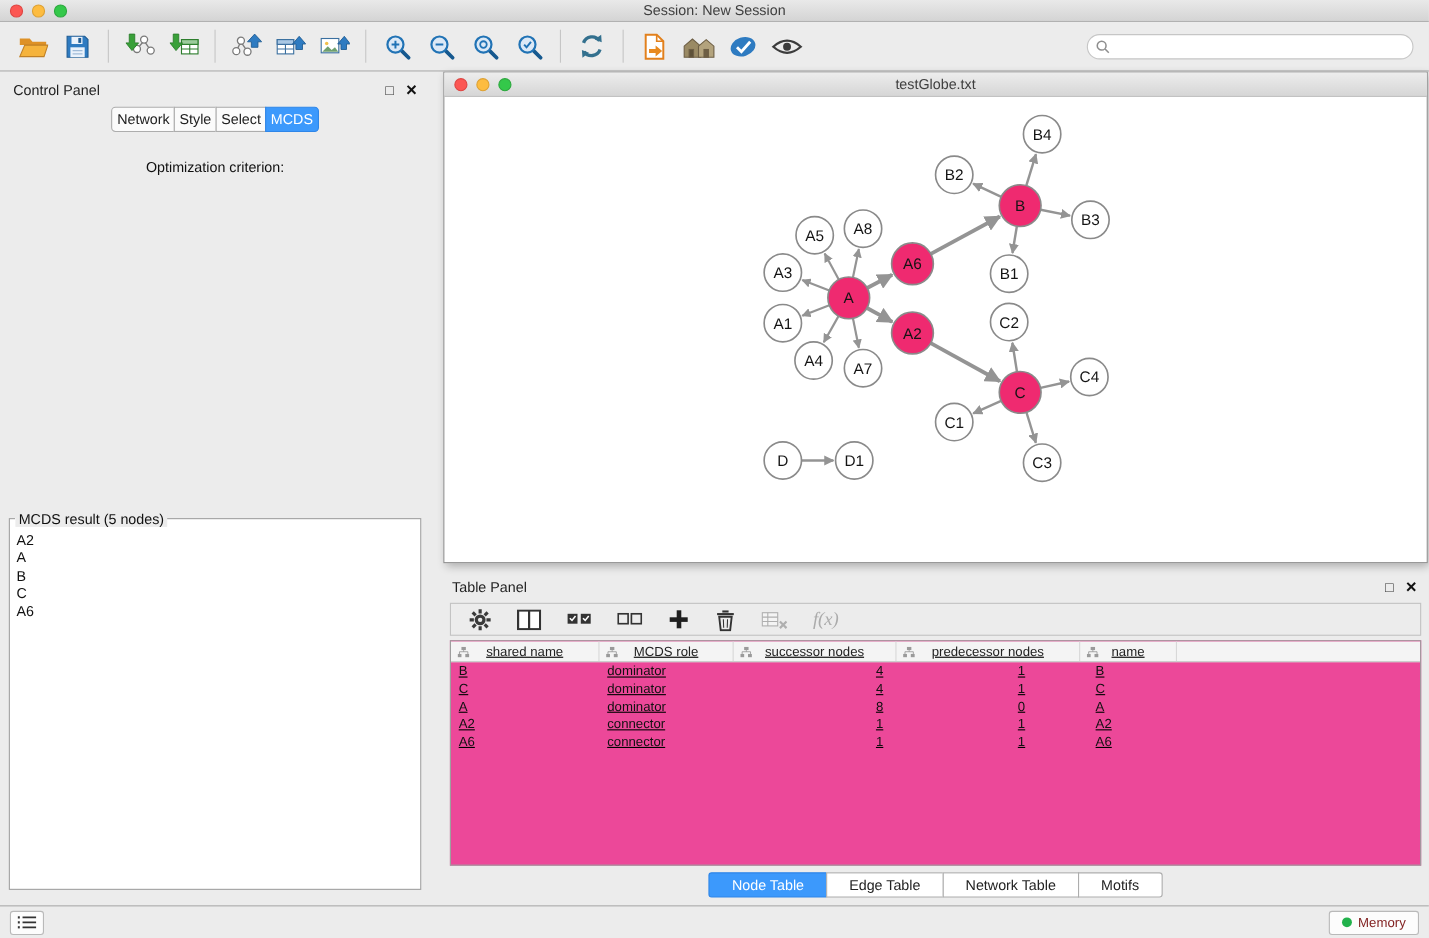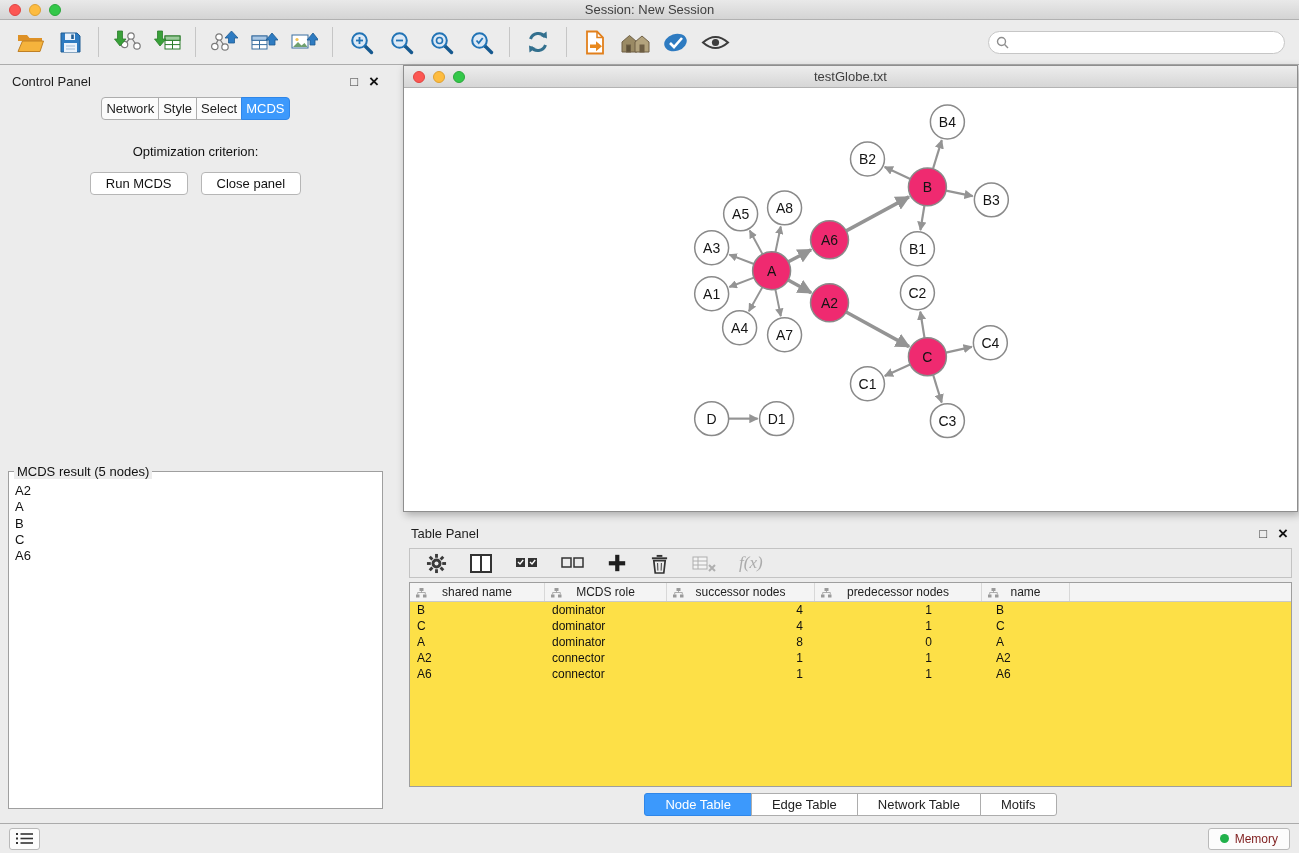--- a/index.html
+++ b/index.html
@@ -65,22 +65,22 @@
   .net-canvas { flex:1; position:relative; overflow:hidden; }
   .net-canvas svg { position:absolute; left:0; top:0; width:100%; height:100%; }
 
   
   .table-panel { flex:1; margin-top:9px; display:flex; flex-direction:column; }
   .tp-header { display:flex; align-items:center; font-size:13px; color:#1E1E1E; padding:4px 10px 4px 8px; }
   .tp-toolbar { height:30px; border:1px solid #C3C3C3; background:#ECECEC; display:flex; align-items:center;
                 gap:23px; padding:0 16px; margin:2px 6px 0 6px; }
   .tp-tool { display:flex; align-items:center; justify-content:center; }
   .fx-label { font-family:"Liberation Serif","DejaVu Serif",serif; font-style:italic; font-size:17px; color:#ABABAB; }
-  .tp-table { flex:1; margin:4px 6px 0 6px; border:1px solid #9E9E9E; background:#fde047; overflow:hidden;
-              display:flex; flex-direction:column; }
+  .tp-table { flex:1; margin:4px 6px 0 6px; border:1px solid #9E9E9E; background:#ec4899; overflow:hidden;
+              display:flex; flex-direction:column;text-decoration:underline; }
   .thead { display:flex; background:#F4F4F4; border-bottom:1px solid #C9C9C9; height:19px; }
   .th { position:relative; display:flex; align-items:center; justify-content:center; font-size:12px; color:#222;
         border-right:1px solid #D8D8D8; }
   .th.filler { flex:1; border-right:none; }
   .tbody { flex:1; }
   .tr { display:flex; height:16px; align-items:center; }
   .td { font-size:12px; color:#111; overflow:hidden; white-space:nowrap; }
   .tp-tabs { display:flex; justify-content:center; padding:6px 0 7px; }
   .tp-tab { font-size:13px; padding:3px 20px; border:1px solid #ADADAD; background:#FFF; color:#222; margin-left:-1px; }
   .tp-tab:first-child { border-radius:3px 0 0 3px; margin-left:0; }
@@ -271,24 +271,20 @@
       </span>
     </div>
     <div class="cp-tabs">
         <div class="cp-tab">Network</div>
         <div class="cp-tab">Style</div>
         <div class="cp-tab">Select</div>
         <div class="cp-tab active">MCDS</div>
       </div>
     <div class="cp-body">
       <div class="opt-label">Optimization criterion:</div>
-      <div class="cp-buttons">
-        <button>Run MCDS</button>
-        <button>Close panel</button>
-      </div>
       <fieldset class="result-box">
         <legend>MCDS result (5 nodes)</legend>
         <div class="result-list">
             <div class="result-item">A2</div>
             <div class="result-item">A</div>
             <div class="result-item">B</div>
             <div class="result-item">C</div>
             <div class="result-item">A6</div>
           </div>
       </fieldset>

